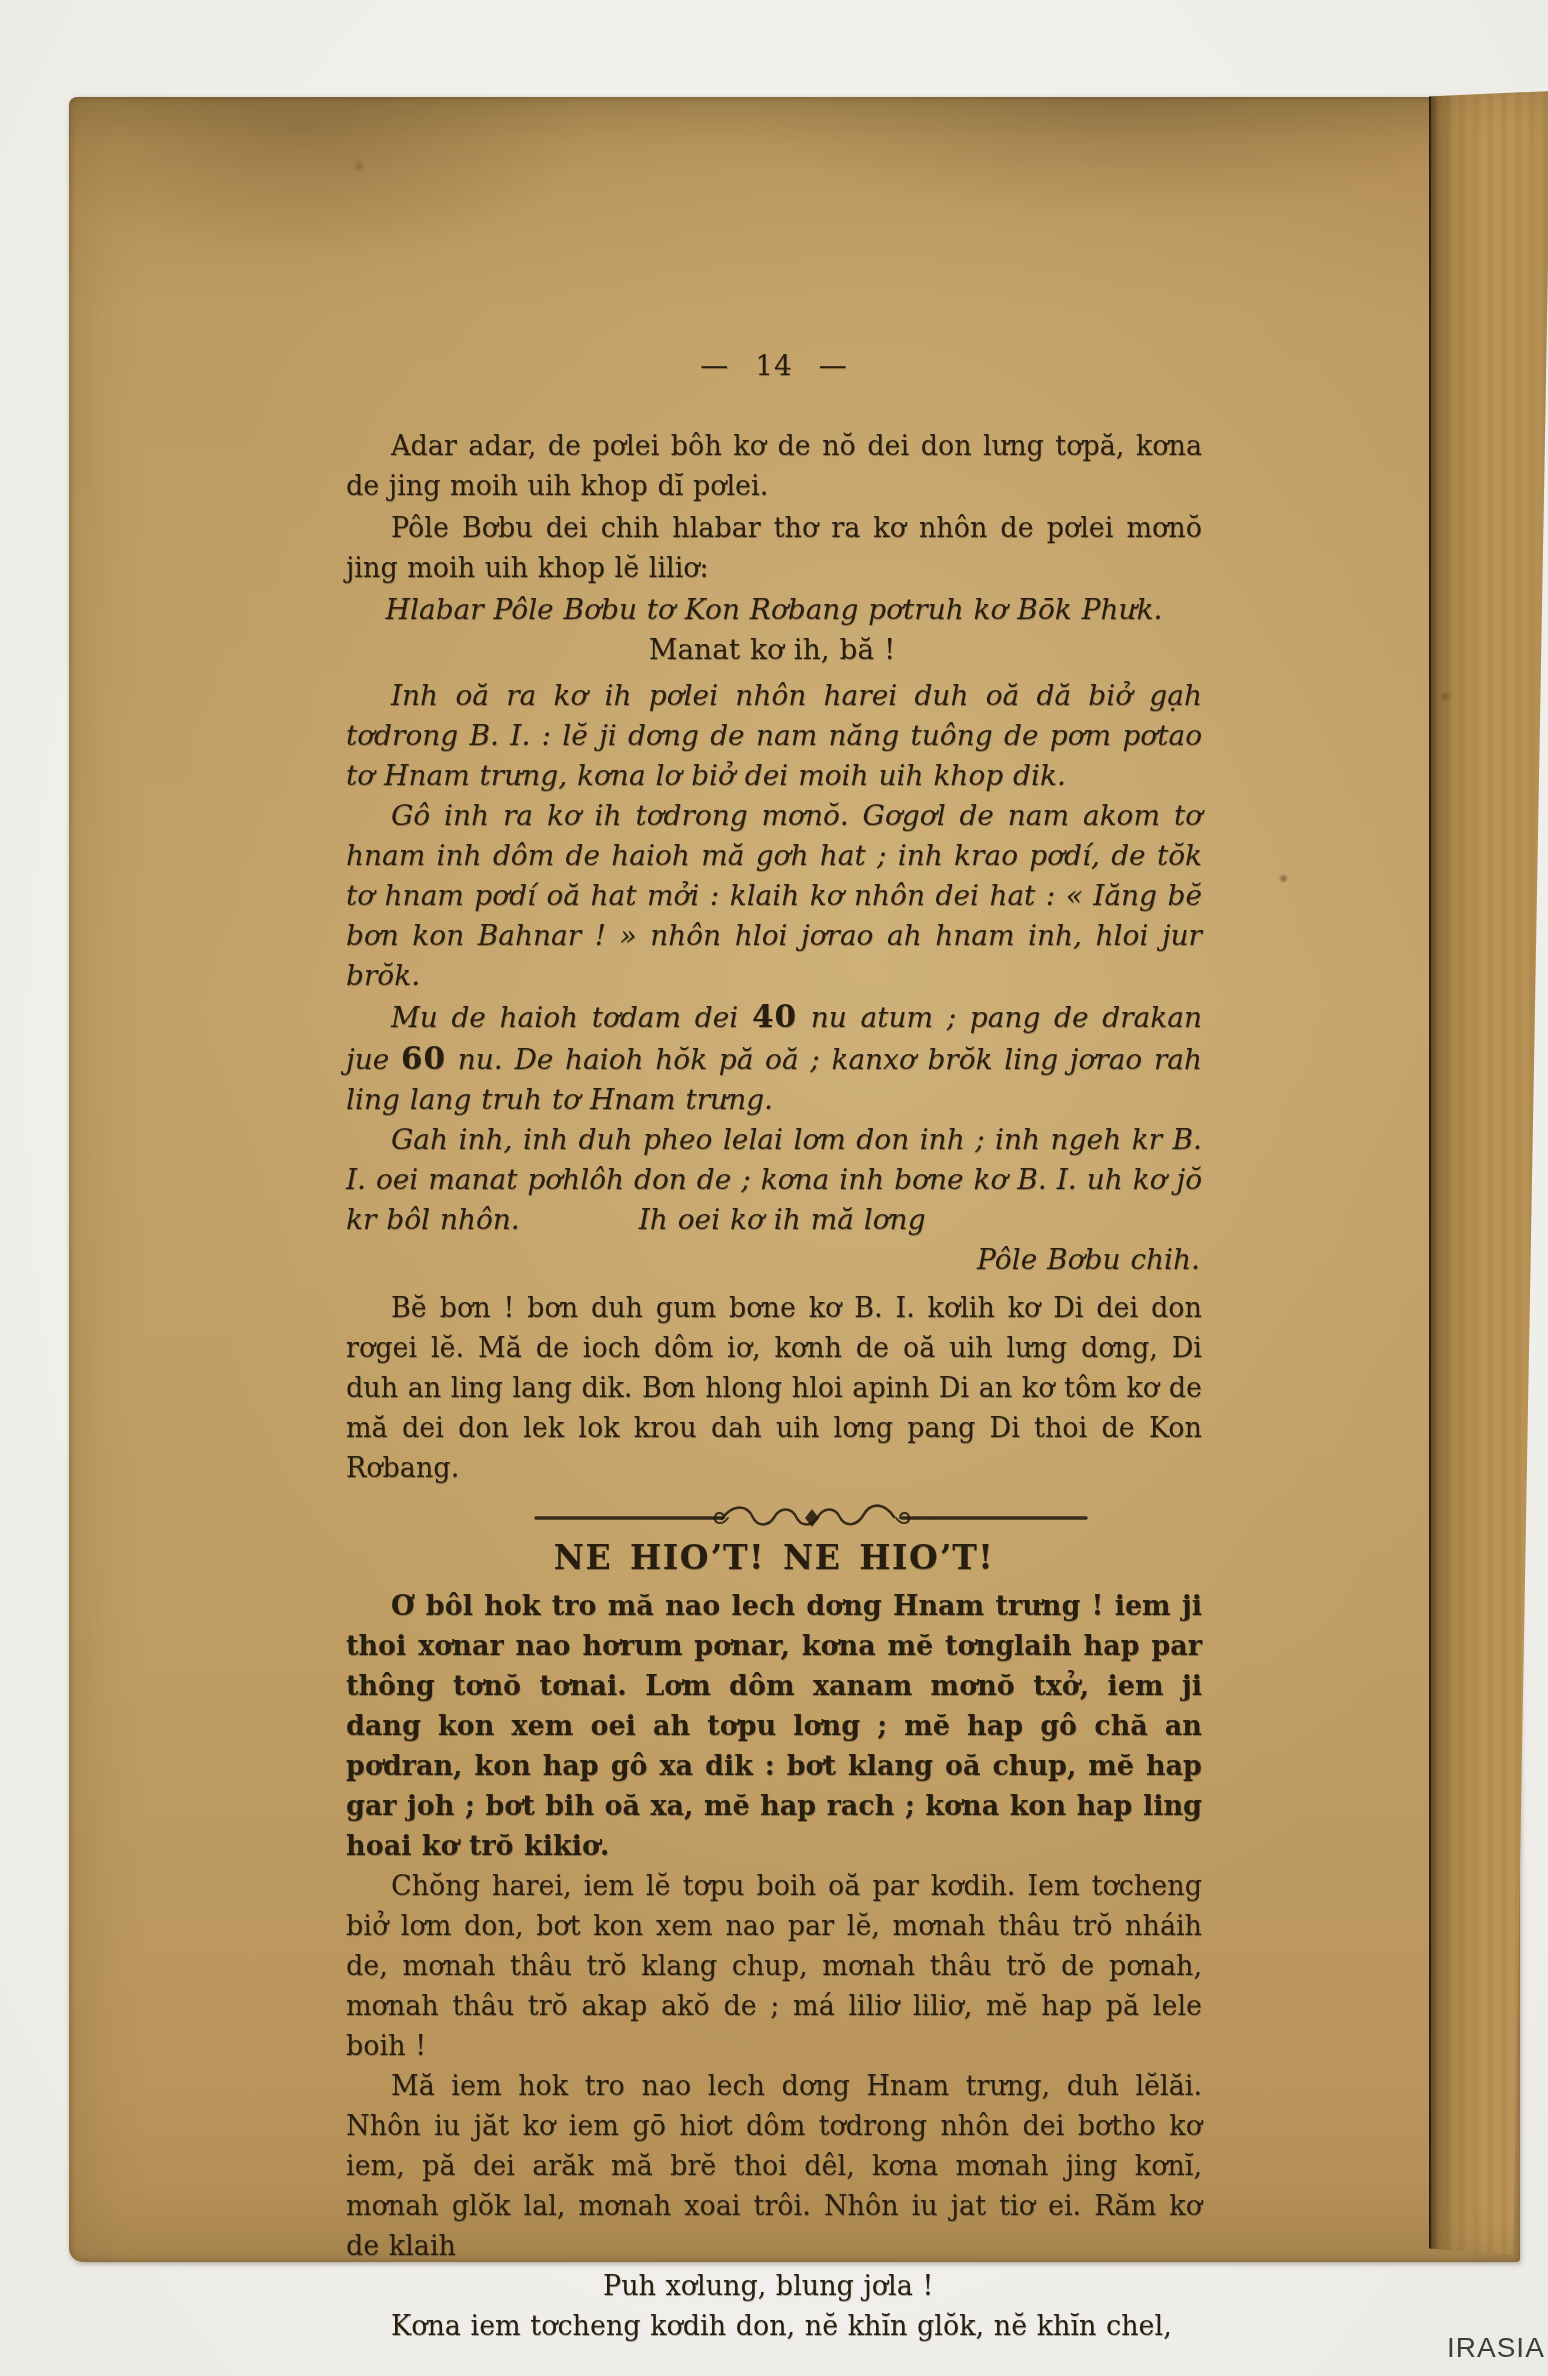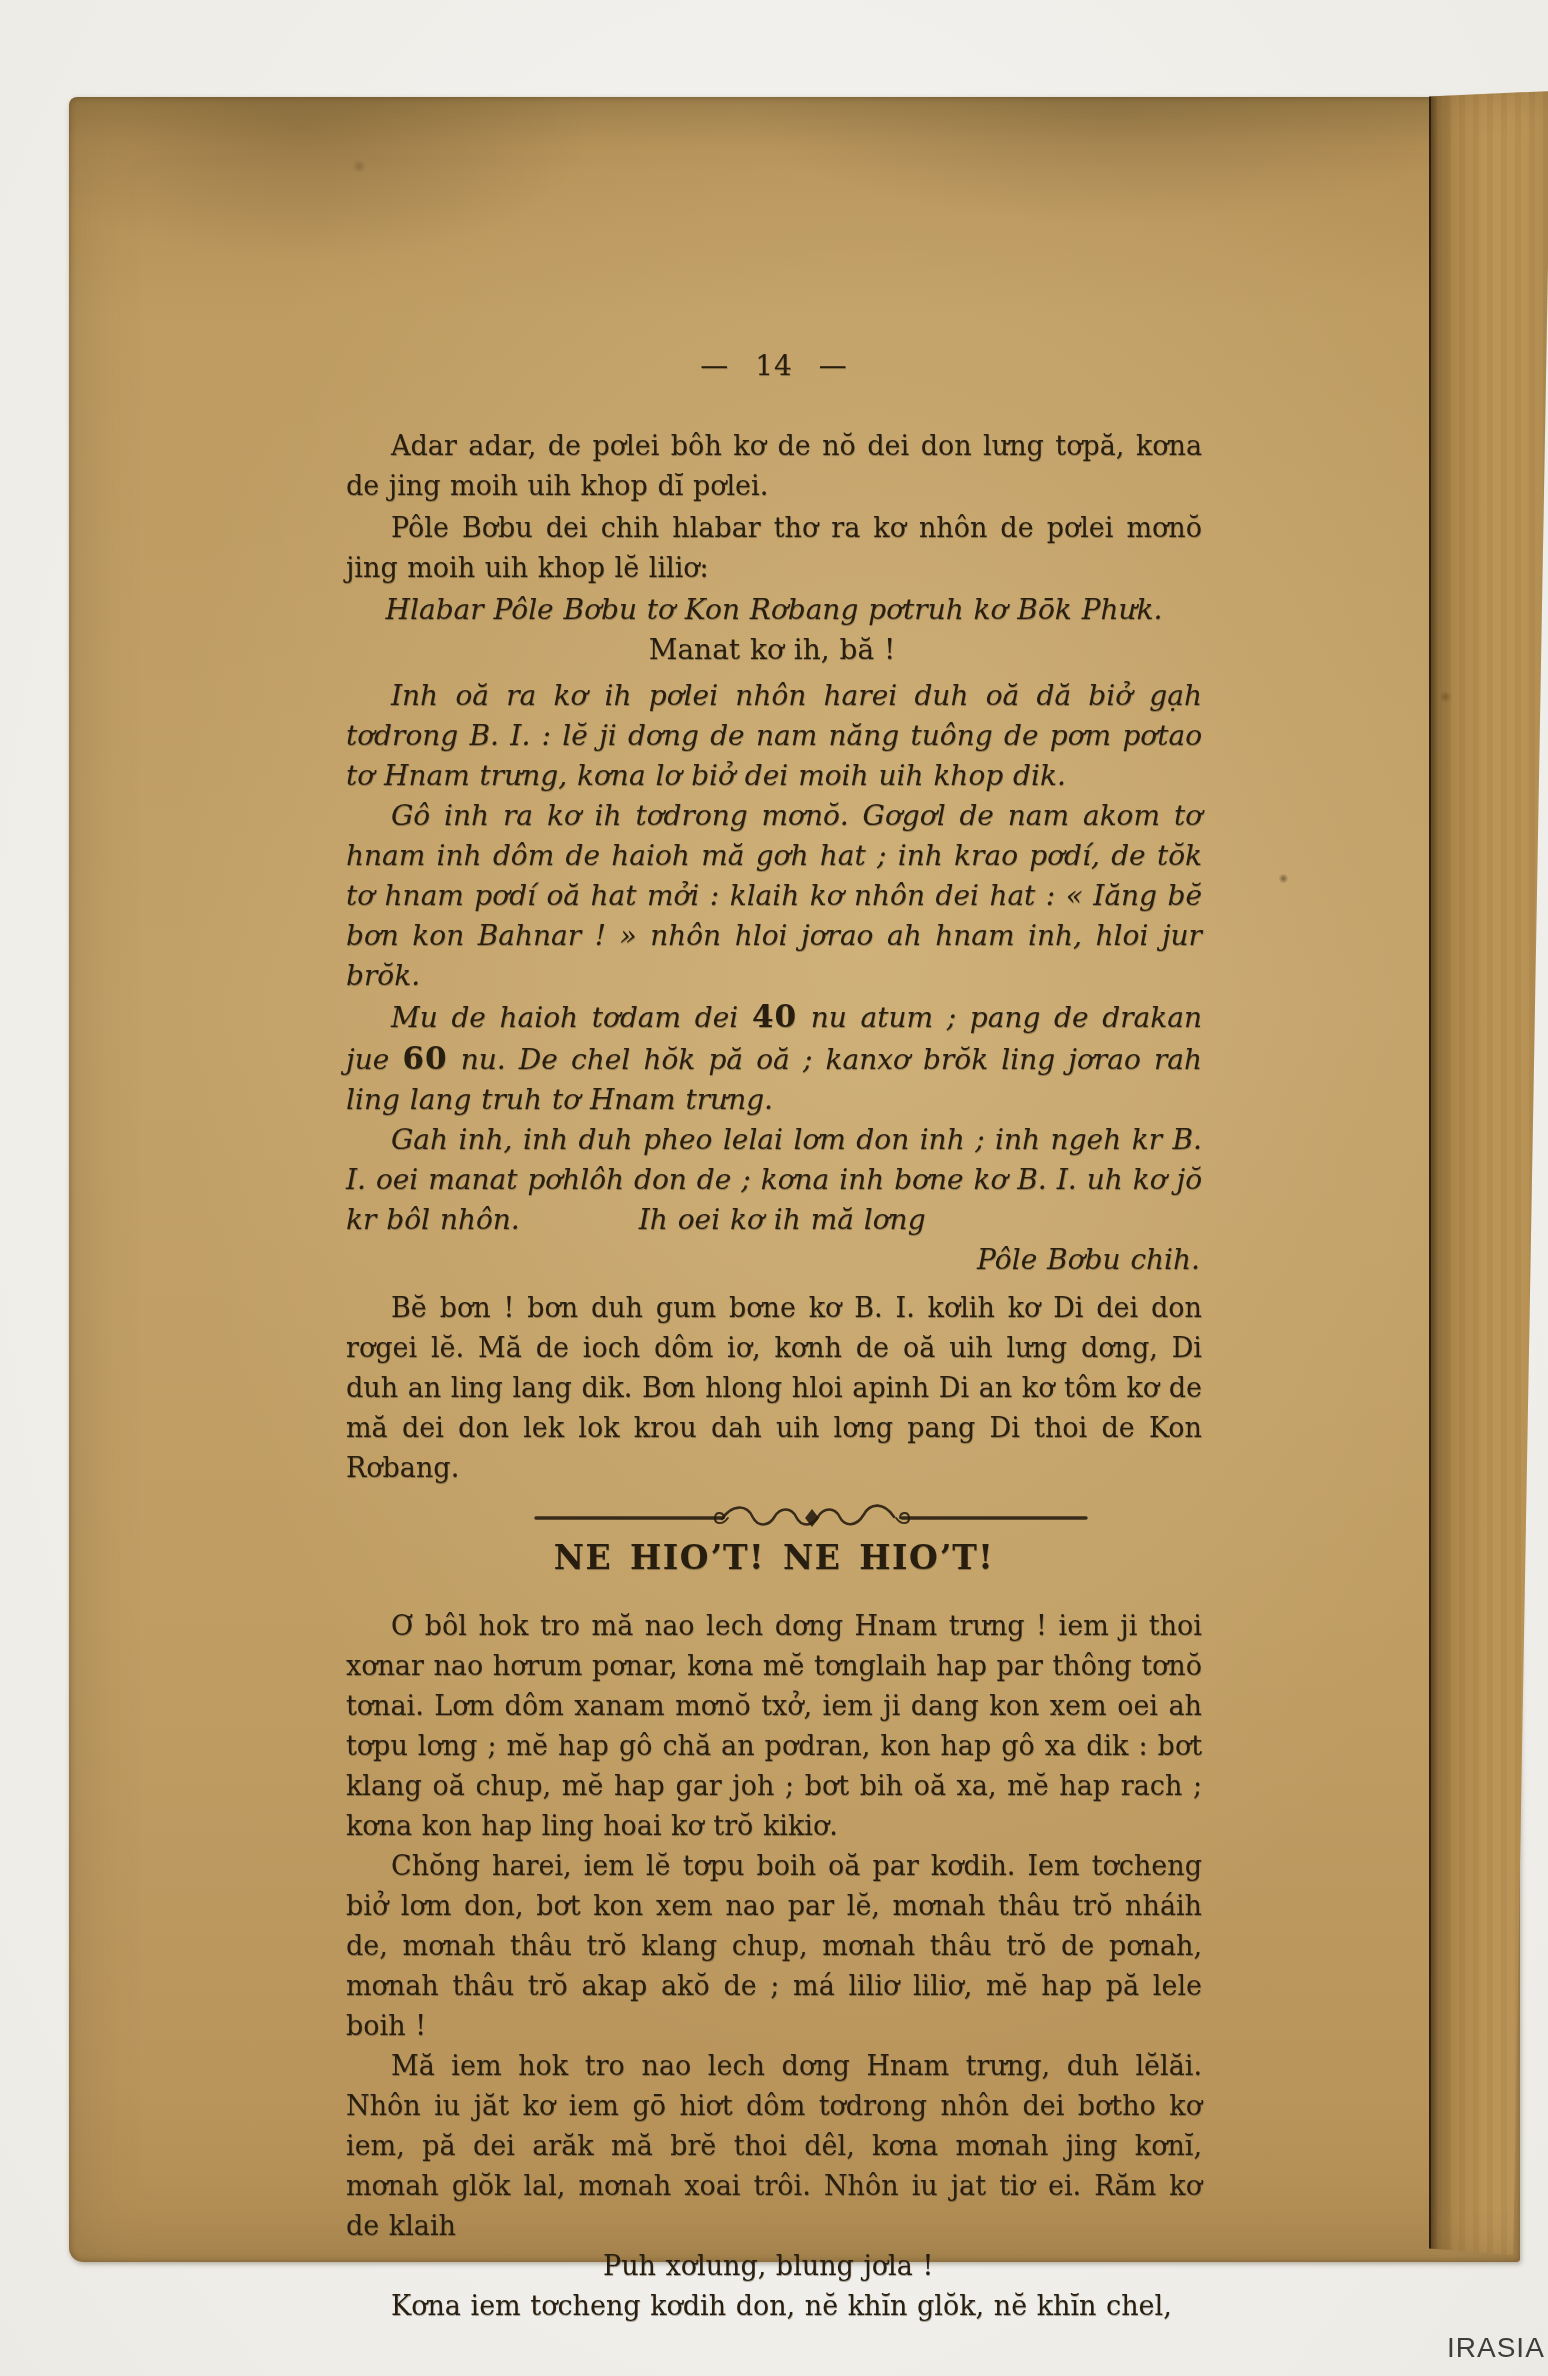--- a/index.html
+++ b/index.html
@@ -107,21 +107,21 @@
   .divider svg { display: block; margin-left: 188px; }
   .section-heading {
     margin: 6px 0 0 0;
     text-align: center;
     font-size: 33px;
     line-height: 44px;
     font-weight: bold;
     letter-spacing: 1.5px;
     word-spacing: 5px;
   }
-  .mt-s2p1 { margin-top: 26px; }
+  .mt-s2p1 { margin-top: 6px; font-weight: bold; }
   .center-line {
     text-align: left;
     padding-left: 257px;
   }
   
   .watermark {
     position: absolute;
     left: 1447px; top: 2332px;
     font-family: "Liberation Sans", sans-serif;
     font-size: 28px;
@@ -144,21 +144,21 @@
       <p class="para mt-p2">Pôle Bơbu dei chih hlabar thơ ra kơ nhôn de pơlei mơnŏ jing moih uih khop lĕ liliơ:</p>
 
       <p class="verse-title">Hlabar Pôle Bơbu tơ Kon Rơbang pơtruh kơ Bōk Phưk.</p>
 
       <p class="verse-salutation">Manat kơ ih, bă !</p>
 
       <p class="para letter mt-letter">Inh oă ra kơ ih pơlei nhôn harei duh oă dă biở gạh tơdrong B. I. : lĕ ji dơng de nam năng tuông de pơm pơtao tơ Hnam trưng, kơna lơ biở dei moih uih khop dik.</p>
 
       <p class="para letter">Gô inh ra kơ ih tơdrong mơnŏ. Gơgơl de nam akom tơ hnam inh dôm de haioh mă gơh hat ; inh krao pơdí, de tŏk tơ hnam pơdí oă hat mởi : klaih kơ nhôn dei hat : « Iăng bĕ bơn kon Bahnar ! » nhôn hloi jơrao ah hnam inh, hloi jur brŏk.</p>
 
-      <p class="para letter"><span>Mu de haioh tơdam dei </span><span class="big-num">40</span><span> nu atum ; pang de drakan jue </span><span class="big-num">60</span><span> nu. De chel hŏk pă oă ; kanxơ brŏk ling jơrao rah ling lang truh tơ Hnam trưng.</span></p>
+      <p class="para letter"><span>Mu de haioh tơdam dei </span><span class="big-num">40</span><span> nu atum ; pang de drakan jue </span><span class="big-num">60</span><span> nu. De haioh hŏk pă oă ; kanxơ brŏk ling jơrao rah ling lang truh tơ Hnam trưng.</span></p>
 
       <p class="para letter"><span>Gah inh, inh duh pheo lelai lơm don inh ; inh ngeh kr B. I. oei manat pơhlôh don de ; kơna inh bơne kơ B. I. uh kơ jŏ kr bôl nhôn.</span><span class="tail-gap">Ih oei kơ ih mă lơng</span></p>
 
       <p class="signature">Pôle Bơbu chih.</p>
 
       <p class="para closing-para">Bĕ bơn ! bơn duh gum bơne kơ B. I. kơlih kơ Di dei don rơgei lĕ. Mă de ioch dôm iơ, kơnh de oă uih lưng dơng, Di duh an ling lang dik. Bơn hlong hloi apinh Di an kơ tôm kơ de mă dei don lek lok krou dah uih lơng pang Di thoi de Kon Rơbang.</p>
 
       <div class="divider">
         <svg width="554" height="26" viewBox="0 0 560 26">
           <g stroke="#241a0e" fill="none" stroke-opacity="0.88" stroke-linecap="round">

